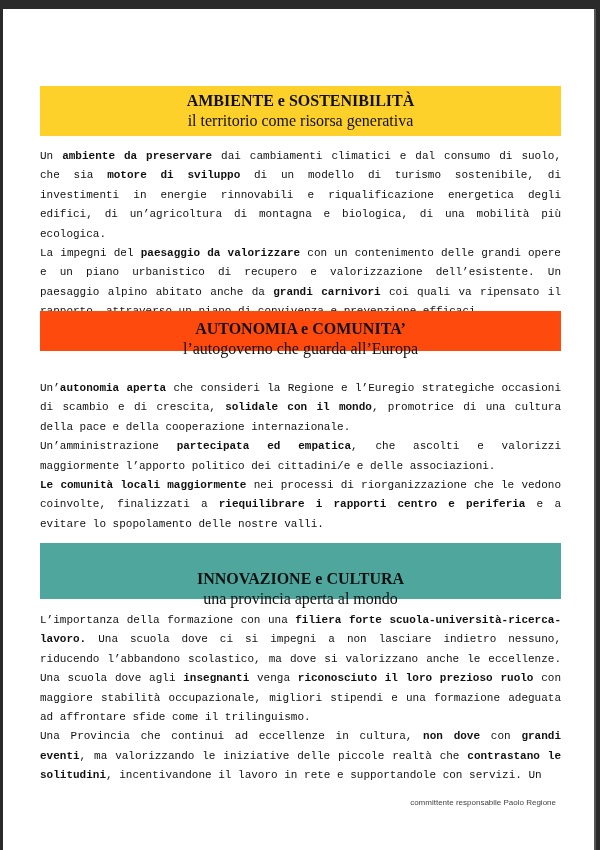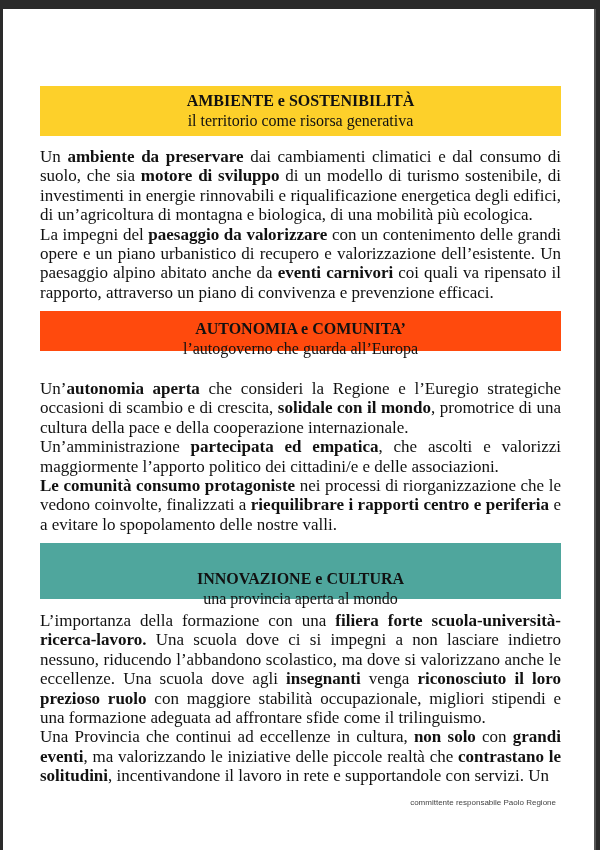--- a/index.html
+++ b/index.html
@@ -7,57 +7,57 @@
   .page { position:absolute; left:3px; top:9px; width:591px; height:841px; background:#ffffff; border-right:2px solid #555; }
   .banner { position:absolute; left:37px; width:521px; text-align:center; color:#111;
             font-family:"Liberation Serif","DejaVu Serif",serif; }
   .banner .t1 { font-weight:bold; font-size:16px; line-height:20px; padding-top:5px; }
   .banner .t2 { font-size:16px; line-height:20px; }
   .b1 { top:77px; height:50px; background:#fdd02a; }
   .b2 { top:302px; height:40px; background:#ff4a0d; }
   .b2 .t1 { padding-top:8px; }
   .b3 { top:534px; height:56px; background:#4fa69d; }
   .b3 .t1 { padding-top:26px; }
-  .para { position:absolute; left:37px; width:521px; font-family:Liberation Serif, serif;
-          font-size:17px; line-height:19.4px; color:#111; text-align:justify; }
+  .para { position:absolute; left:37px; width:521px; font-family:Liberation Mono, monospace;
+          font-size:11px; line-height:19.4px; color:#111; text-align:justify; }
   .para p { margin:0; }
   .para b { font-weight:bold; }
   .p1 { top:138px; }
   .p2 { top:370px; }
   .p3 { top:602px; }
   .footer { position:absolute; right:38px; top:789px; font-family:"Liberation Sans","DejaVu Sans",sans-serif;
             font-size:8px; color:#444; }
 </style>
 </head>
 <body>
 
 <div class="page">
 
   <div class="banner b1" style="background: rgb(253, 208, 42);">
     <div class="t1">AMBIENTE e SOSTENIBILITÀ</div>
     <div class="t2">il  territorio come risorsa generativa</div>
   </div>
   <div class="para p1">
       <p><span>Un </span><b>ambiente da preservare</b><span> dai cambiamenti climatici e dal consumo di suolo, che sia </span><b>motore di sviluppo</b><span> di un modello di turismo sostenibile, di investimenti in energie rinnovabili e riqualificazione energetica degli edifici, di un’agricoltura di montagna e biologica, di una mobilità più ecologica.</span></p>
-      <p><span>La impegni del </span><b>paesaggio da valorizzare</b><span> con un contenimento delle grandi opere e un piano urbanistico di recupero e valorizzazione dell’esistente. Un paesaggio alpino abitato anche da </span><b>eventi carnivori</b><span> coi quali va ripensato il rapporto, attraverso un piano di convivenza e prevenzione efficaci.</span></p>
+      <p><span>La impegni del </span><b>paesaggio da valorizzare</b><span> con un contenimento delle grandi opere e un piano urbanistico di recupero e valorizzazione dell’esistente. Un paesaggio alpino abitato anche da </span><b>grandi carnivori</b><span> coi quali va ripensato il rapporto, attraverso un piano di convivenza e prevenzione efficaci.</span></p>
     </div>
 
   <div class="banner b2" style="background: rgb(255, 74, 13);">
     <div class="t1">AUTONOMIA e COMUNITA’</div>
     <div class="t2">l’autogoverno che guarda all’Europa</div>
   </div>
   <div class="para p2">
       <p><span>Un’</span><b>autonomia aperta</b><span> che consideri la Regione e l’Euregio strategiche occasioni di scambio e di crescita, </span><b>solidale con il mondo</b><span>, promotrice di una cultura della pace e della cooperazione internazionale.</span></p>
       <p><span>Un’amministrazione </span><b>partecipata ed empatica</b><span>, che ascolti e valorizzi maggiormente l’apporto politico dei cittadini/e e delle associazioni.</span></p>
-      <p><b>Le comunità consumo protagoniste</b><span> nei processi di riorganizzazione che le vedono coinvolte, finalizzati a </span><b>riequilibrare i rapporti centro e periferia</b><span> e a evitare lo spopolamento delle nostre valli.</span></p>
+      <p><b>Le comunità locali maggiormente</b><span> nei processi di riorganizzazione che le vedono coinvolte, finalizzati a </span><b>riequilibrare i rapporti centro e periferia</b><span> e a evitare lo spopolamento delle nostre valli.</span></p>
     </div>
 
   <div class="banner b3" style="background: rgb(79, 166, 157);">
     <div class="t1">INNOVAZIONE e CULTURA</div>
     <div class="t2">una provincia aperta al mondo</div>
   </div>
   <div class="para p3">
       <p><span>L’importanza della formazione con una </span><b>filiera forte scuola-università-ricerca-lavoro.</b><span> Una scuola dove ci si impegni a non lasciare indietro nessuno, riducendo l’abbandono scolastico, ma dove si valorizzano anche le eccellenze. Una scuola dove agli </span><b>insegnanti</b><span> venga </span><b>riconosciuto il loro prezioso ruolo</b><span> con maggiore stabilità occupazionale, migliori stipendi e una formazione adeguata ad affrontare sfide come il trilinguismo.</span></p>
-      <p><span>Una Provincia che continui ad eccellenze in cultura, </span><b>non solo</b><span> con </span><b>grandi eventi</b><span>, ma valorizzando le iniziative delle piccole realtà che </span><b>contrastano le solitudini</b><span>, incentivandone il lavoro in rete e supportandole con servizi. Un</span></p>
+      <p><span>Una Provincia che continui ad eccellenze in cultura, </span><b>non dove</b><span> con </span><b>grandi eventi</b><span>, ma valorizzando le iniziative delle piccole realtà che </span><b>contrastano le solitudini</b><span>, incentivandone il lavoro in rete e supportandole con servizi. Un</span></p>
     </div>
 
   <div class="footer">committente responsabile Paolo Regione</div>
 </div>
 
 </body></html>

